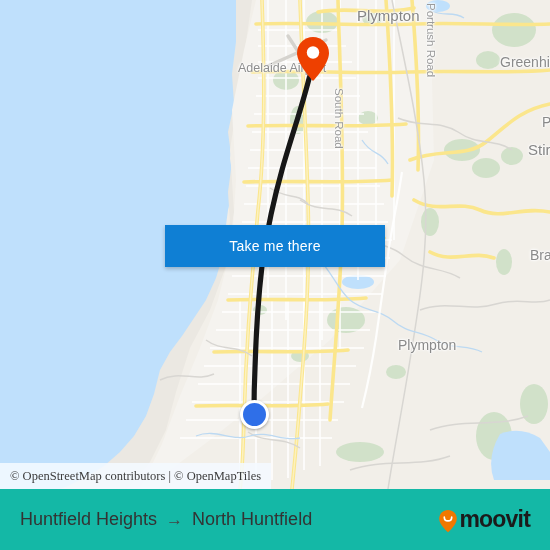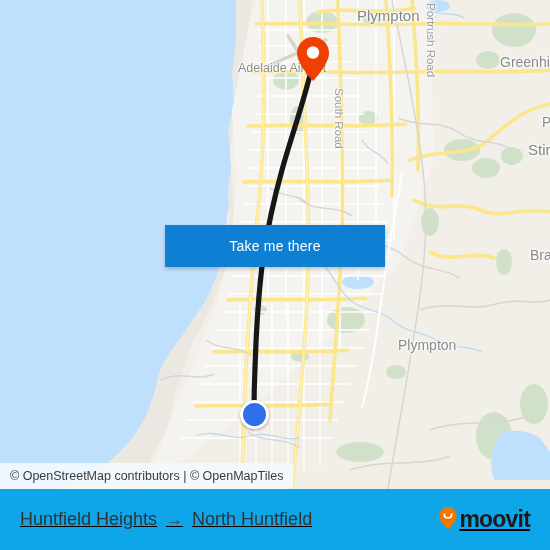--- a/index.html
+++ b/index.html
@@ -67,39 +67,39 @@
   
   #attribution {
     position: absolute; left: 0; top: 463px;
     height: 26px;
     padding: 0 10px;
     display: flex; align-items: center;
     background: rgba(244,249,255,.88);
     font-size: 12.5px;
     color: #3c3c3c;
     white-space: nowrap;
+    font-family: Liberation Serif, serif;
   }
 
   
   #footer {
     position: absolute; left: 0; top: 489px;
     width: 550px; height: 61px;
-    background: #0ea5e9;
+    background: #14b8a6;
     display: flex; align-items: center;
     padding: 0 20px 0 20px;
-    text-decoration: underline;
   }
   #route-summary {
     display: flex; align-items: baseline; gap: 9px;
     font-size: 18px; color: #333333;
   }
   #route-arrow { font-size: 17px; color: #444; }
   #moovit-logo {
     margin-left: auto;
-    display: flex; align-items: flex-start; gap: 1px;
+    display: flex; align-items: flex-end; gap: 1px;
   }
   #moovit-wordmark {
     font-size: 23px; font-weight: bold; color: #1b1b1b;
     letter-spacing: -.8px;
   }
 </style>
 </head>
 <body>
 
 <div id="app">

